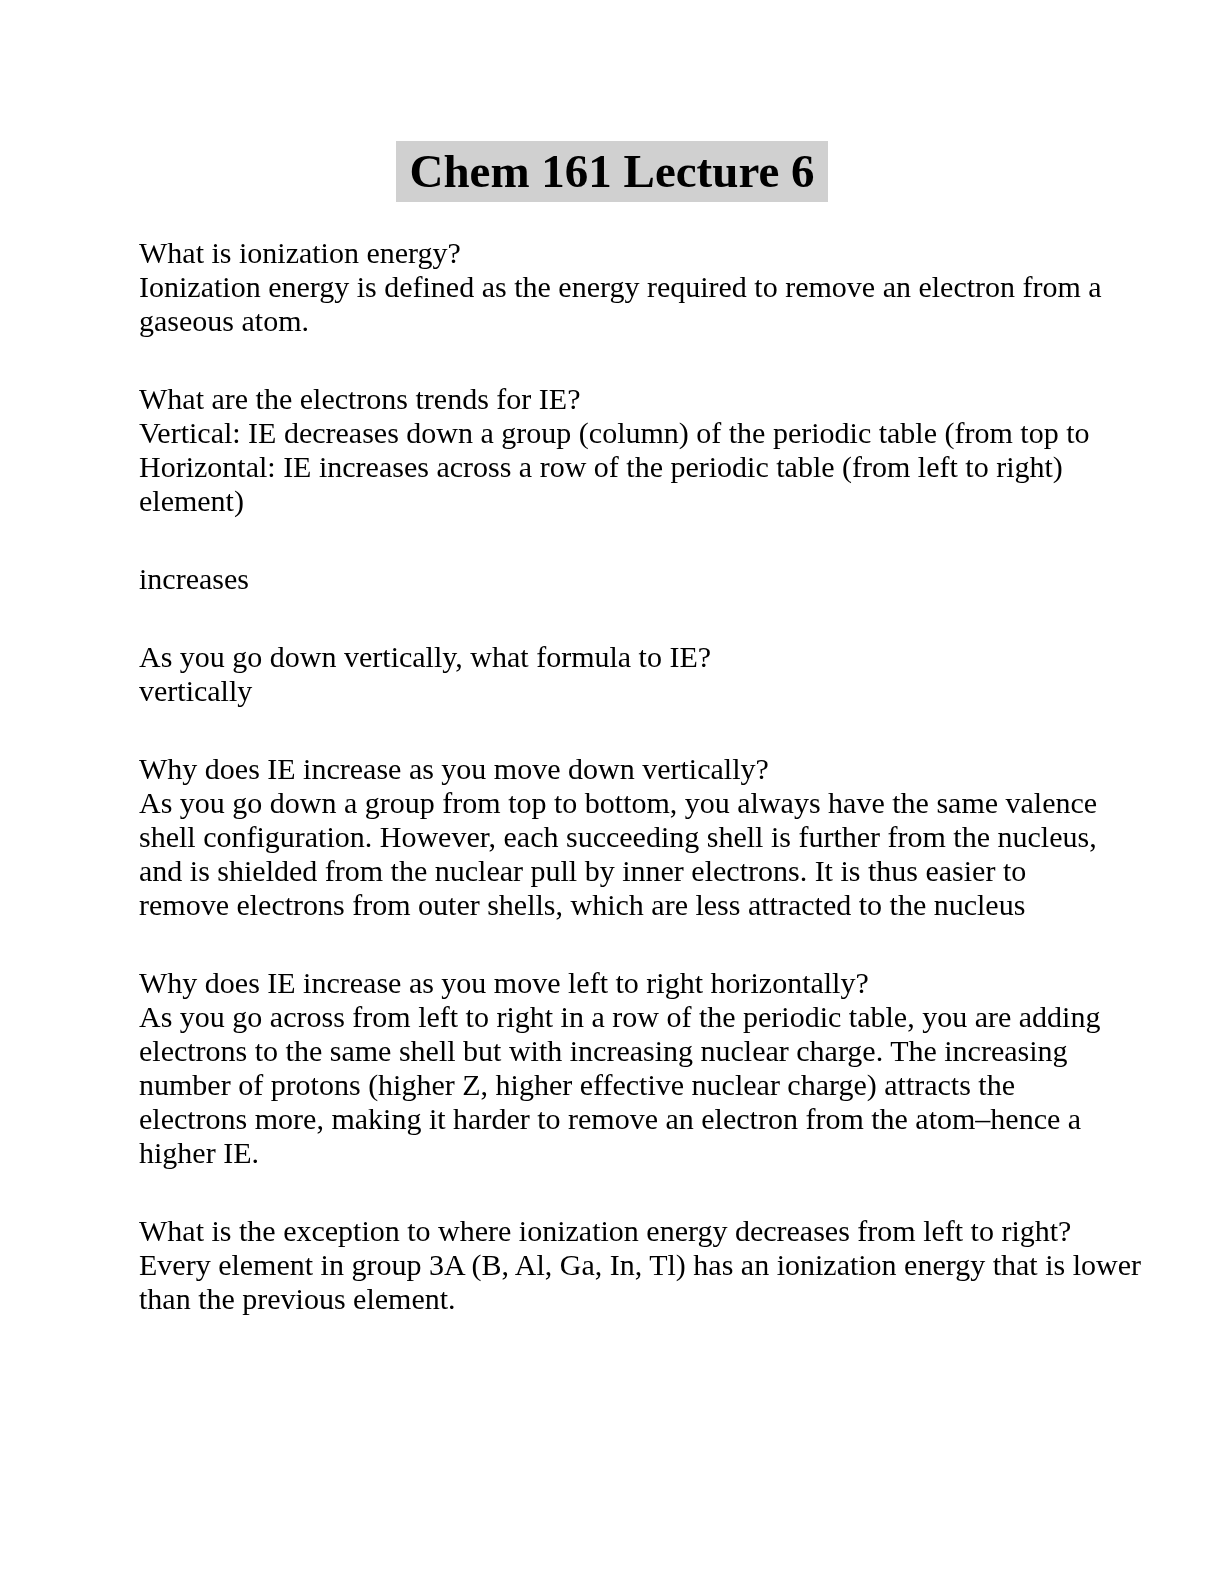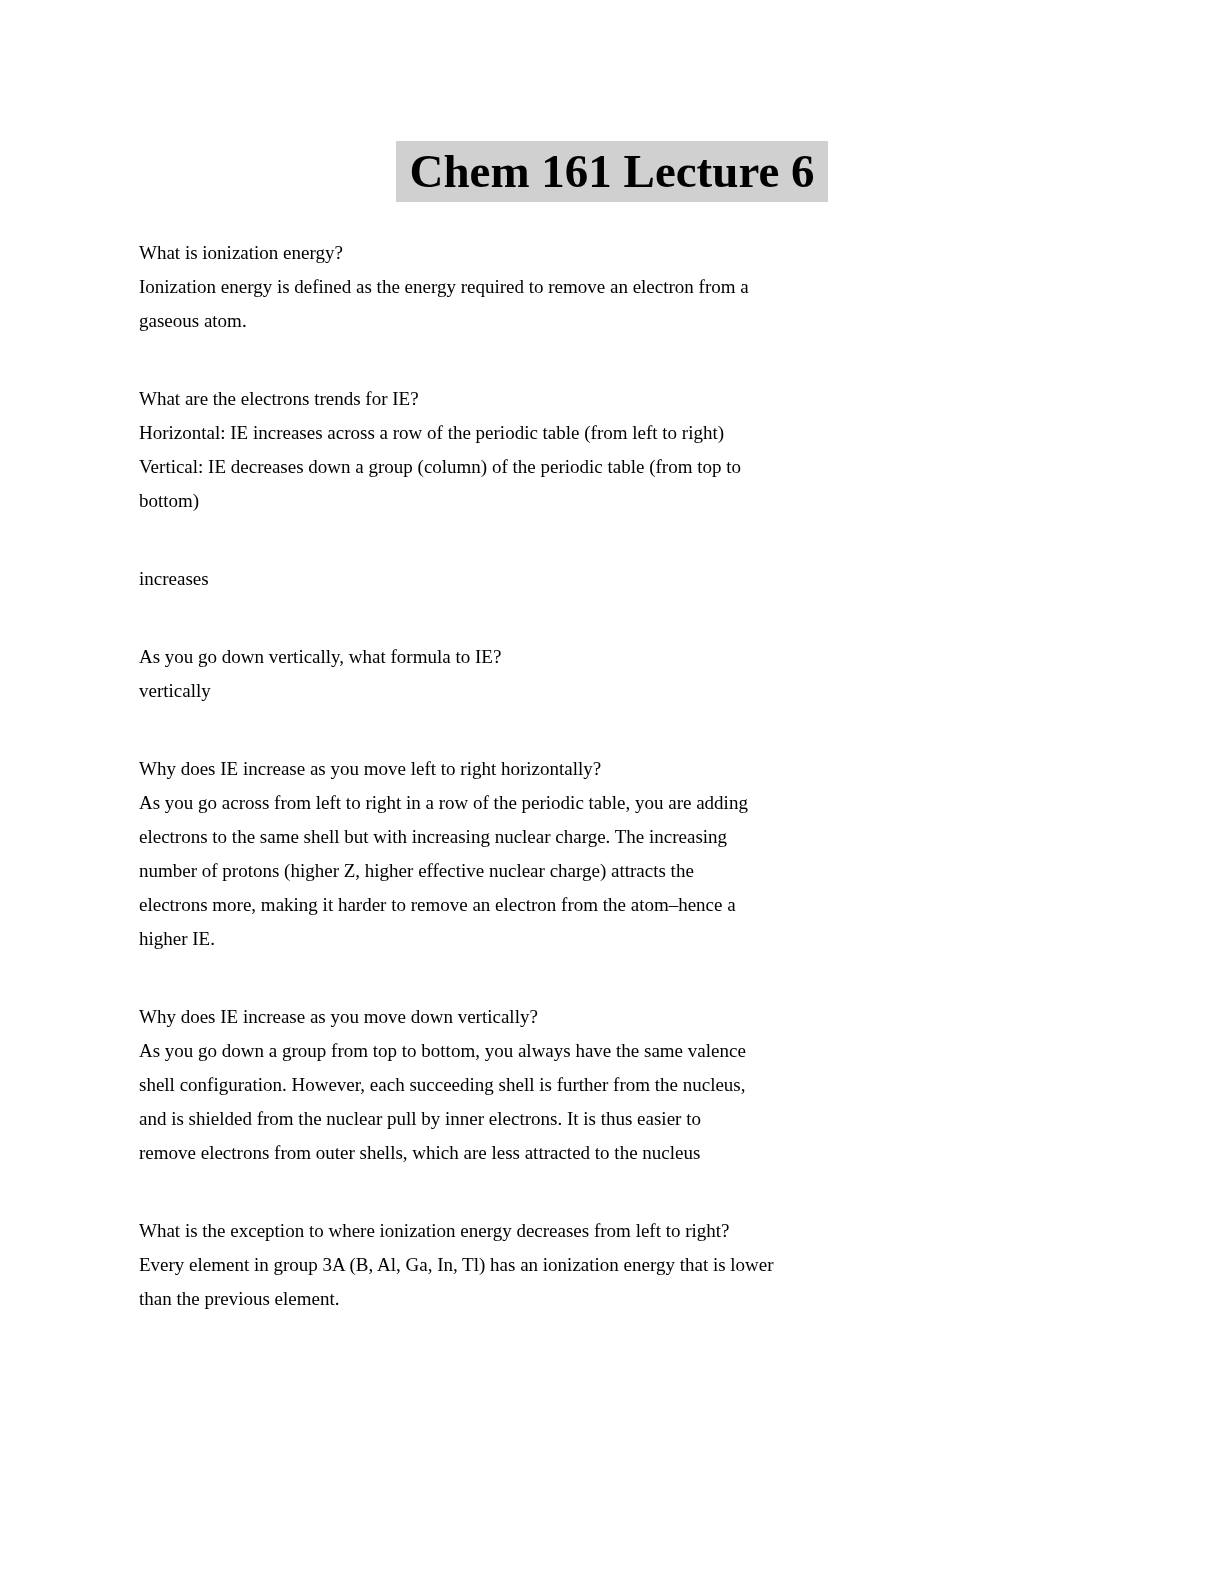--- a/index.html
+++ b/index.html
@@ -27,21 +27,21 @@
   .doc-title {
     display: inline-block;
     font-weight: bold;
     font-size: 47px;
     line-height: 61px;
     padding: 0 13px;
     white-space: pre;
   }
   .content {
     margin: 34px 40px 0 139px;
-    font-size: 19px;
+    font-size: 30px;
   }
   .qa-block {
     margin-bottom: 44px;
   }
   .line {
     line-height: 34px;
     white-space: pre;
   }
 </style>
 </head>
@@ -52,45 +52,45 @@
     <span class="doc-title" style="background: rgb(208, 208, 208);">Chem 161 Lecture 6</span>
   </div>
   <div class="content">
       <div class="qa-block">
         <div class="line">What is ionization energy?</div>
         <div class="line">Ionization energy is defined as the energy required to remove an electron from a</div>
         <div class="line">gaseous atom.</div>
       </div>
       <div class="qa-block">
         <div class="line">What are the electrons trends for IE?</div>
+        <div class="line">Vertical: IE decreases down a group (column) of the periodic table (from top to</div>
         <div class="line">Horizontal: IE increases across a row of the periodic table (from left to right)</div>
-        <div class="line">Vertical: IE decreases down a group (column) of the periodic table (from top to</div>
-        <div class="line">bottom)</div>
+        <div class="line">element)</div>
       </div>
       <div class="qa-block">
         <div class="line">increases</div>
       </div>
       <div class="qa-block">
         <div class="line">As you go down vertically, what formula to IE?</div>
         <div class="line">vertically</div>
+      </div>
+      <div class="qa-block">
+        <div class="line">Why does IE increase as you move down vertically?</div>
+        <div class="line">As you go down a group from top to bottom, you always have the same valence</div>
+        <div class="line">shell configuration. However, each succeeding shell is further from the nucleus,</div>
+        <div class="line">and is shielded from the nuclear pull by inner electrons. It is thus easier to</div>
+        <div class="line">remove electrons from outer shells, which are less attracted to the nucleus</div>
       </div>
       <div class="qa-block">
         <div class="line">Why does IE increase as you move left to right horizontally?</div>
         <div class="line">As you go across from left to right in a row of the periodic table, you are adding</div>
         <div class="line">electrons to the same shell but with increasing nuclear charge. The increasing</div>
         <div class="line">number of protons (higher Z, higher effective nuclear charge) attracts the</div>
         <div class="line">electrons more, making it harder to remove an electron from the atom–hence a</div>
         <div class="line">higher IE.</div>
       </div>
       <div class="qa-block">
-        <div class="line">Why does IE increase as you move down vertically?</div>
-        <div class="line">As you go down a group from top to bottom, you always have the same valence</div>
-        <div class="line">shell configuration. However, each succeeding shell is further from the nucleus,</div>
-        <div class="line">and is shielded from the nuclear pull by inner electrons. It is thus easier to</div>
-        <div class="line">remove electrons from outer shells, which are less attracted to the nucleus</div>
-      </div>
-      <div class="qa-block">
         <div class="line">What is the exception to where ionization energy decreases from left to right?</div>
         <div class="line">Every element in group 3A (B, Al, Ga, In, Tl) has an ionization energy that is lower</div>
         <div class="line">than the previous element.</div>
       </div>
     </div>
 </div>
 
 </body></html>

